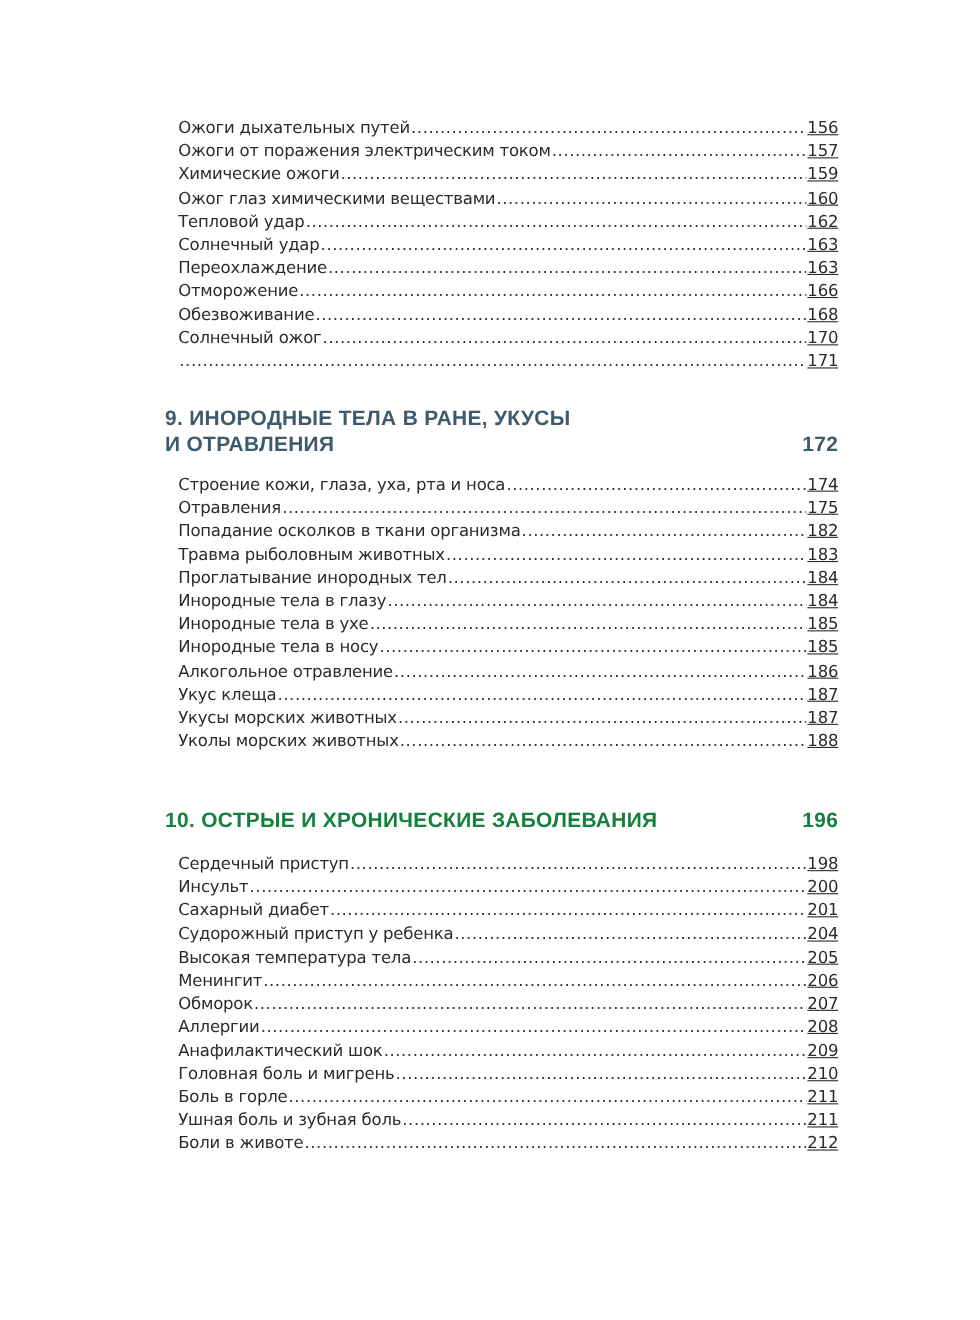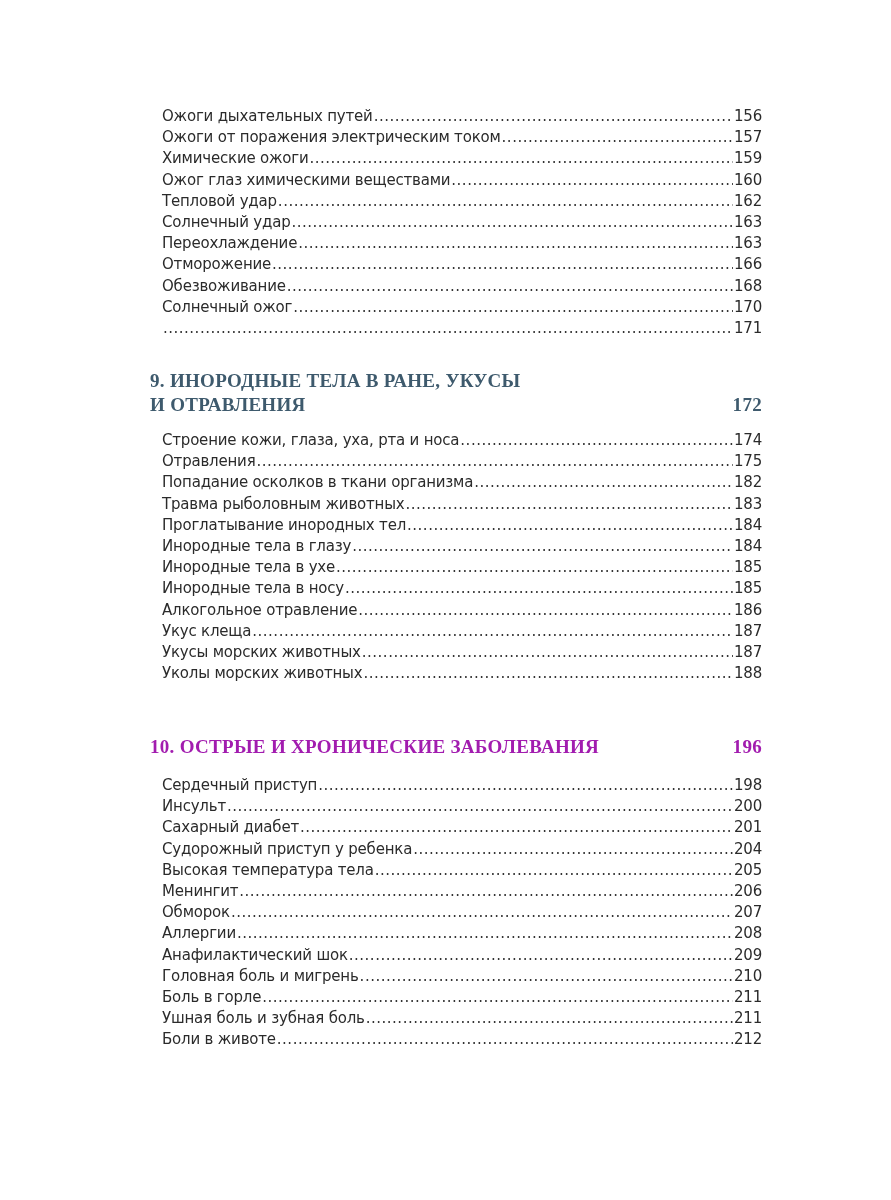--- a/index.html
+++ b/index.html
@@ -13,24 +13,24 @@
     letter-spacing: -0.2px;
   }
   .entry .title { white-space: nowrap; flex: 0 0 auto; }
   .entry .dots {
     flex: 1 1 auto; overflow: hidden; white-space: nowrap;
     margin: 0 1px; color: #333; letter-spacing: 0.5px;
   }
   .entry .dots::after {
     content: "..................................................................................................................................................................................................................................";
   }
-  .entry .page-num { flex: 0 0 auto; white-space: nowrap; }
+  .entry .page-num { flex: 0 0 auto; white-space: nowrap; text-decoration: underline; }
   .chapter {
     position: absolute; left: 150px; width: 612px;
-    font-family: Liberation Serif, serif; font-weight: bold;
+    font-family: Liberation Sans, sans-serif; font-weight: bold;
     font-size: 19px; line-height: 24px; text-transform: uppercase;
     letter-spacing: 0.3px;
   }
   .chapter .row { display: flex; justify-content: space-between; align-items: baseline; }
   .chapter .page-num { white-space: nowrap; }
 </style>
 </head>
 <body>
 
 <div class="page">
@@ -158,21 +158,21 @@
         <span class="dots"></span>
         <span class="page-num">187</span>
       </div>
     <div class="entry">
         <span class="title">Уколы морских животных</span>
         <span class="dots"></span>
         <span class="page-num">188</span>
       </div>
   </div>
 
-  <div class="chapter" style="top:734px; color:#a21caf;">
+  <div class="chapter" style="top:734px; color:#15803d;">
     <div class="row">
         <span>10. Острые и хронические заболевания</span>
         <span class="page-num">196</span>
       </div>
   </div>
 
   <div class="block" style="top:774px;text-align:right;">
     <div class="entry">
         <span class="title">Сердечный приступ</span>
         <span class="dots"></span>

